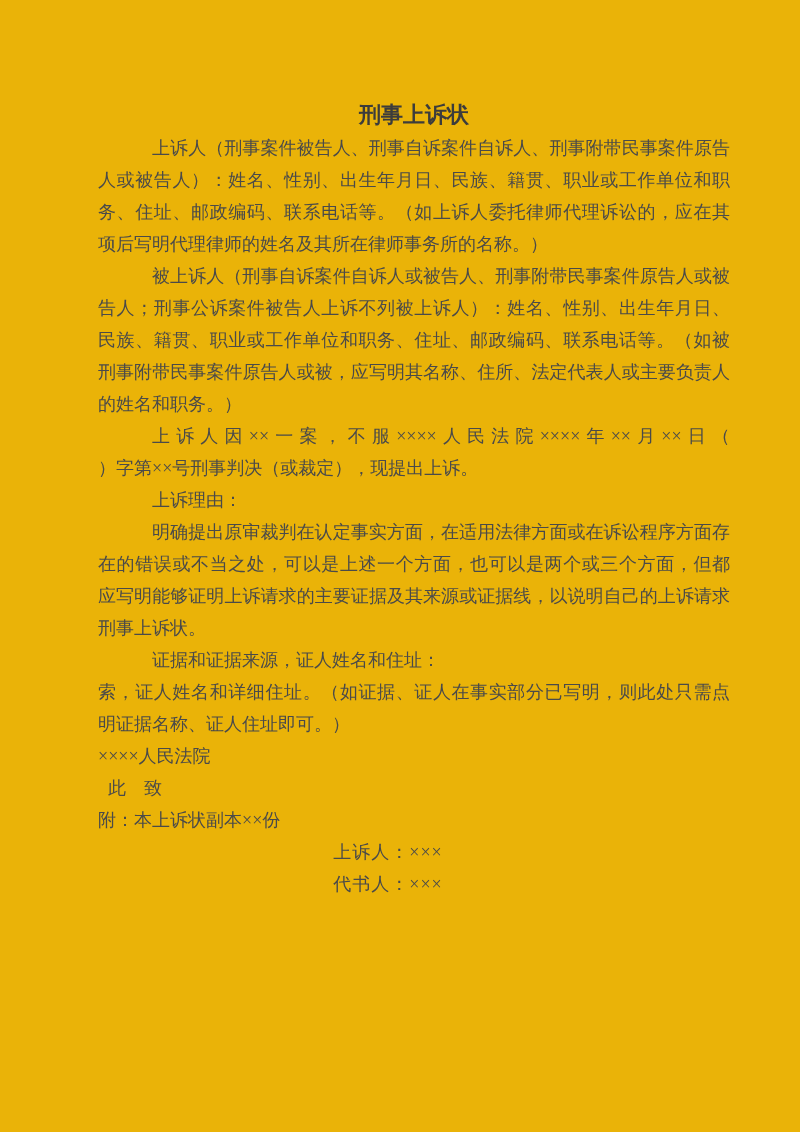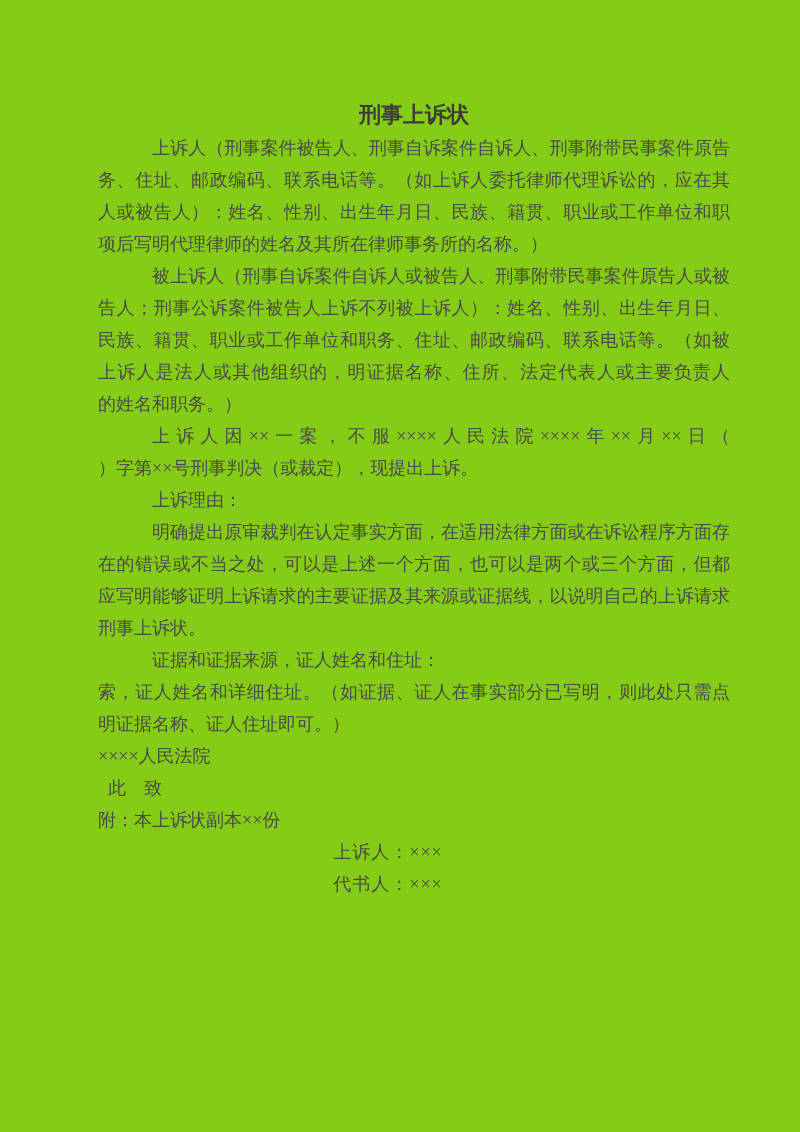--- a/index.html
+++ b/index.html
@@ -4,21 +4,21 @@
 <style>
   html, body {
     margin: 0;
     padding: 0;
     background: #ffffff;
   }
   .page {
     position: relative;
     width: 800px;
     height: 1132px;
-    background: #84cc16;
+    background: #eab308;
     font-family: "Liberation Serif", "DejaVu Serif", serif;
     color: #4a4a4a;
     overflow: hidden;
   }
   .inner {
     padding-top: 99px;
     padding-left: 98px;
     width: 632px;
   }
   .title {
@@ -67,30 +67,30 @@
 
 <div class="page">
   <div class="inner">
 
     <h1 class="title">刑事上诉状</h1>
 
     <div class="body-block">
 
       <div>
         <div class="ln ind j">上诉人（刑事案件被告人、刑事自诉案件自诉人、刑事附带民事案件原告</div>
+        <div class="ln j">人或被告人）：姓名、性别、出生年月日、民族、籍贯、职业或工作单位和职</div>
         <div class="ln j">务、住址、邮政编码、联系电话等。（如上诉人委托律师代理诉讼的，应在其</div>
-        <div class="ln j">人或被告人）：姓名、性别、出生年月日、民族、籍贯、职业或工作单位和职</div>
         <div class="ln">项后写明代理律师的姓名及其所在律师事务所的名称。）</div>
       </div>
 
       <div>
         <div class="ln ind j">被上诉人（刑事自诉案件自诉人或被告人、刑事附带民事案件原告人或被</div>
         <div class="ln j">告人；刑事公诉案件被告人上诉不列被上诉人）：姓名、性别、出生年月日、</div>
         <div class="ln j">民族、籍贯、职业或工作单位和职务、住址、邮政编码、联系电话等。（如被</div>
-        <div class="ln j">上诉人是法人或其他组织的，明证据名称、住所、法定代表人或主要负责人</div>
+        <div class="ln j">刑事附带民事案件原告人或被，应写明其名称、住所、法定代表人或主要负责人</div>
         <div class="ln">的姓名和职务。）</div>
       </div>
 
       <div>
         <div class="ln ind j">上诉人因××一案，不服××××人民法院××××年××月××日（</div>
         <div class="ln">）字第××号刑事判决（或裁定），现提出上诉。</div>
       </div>
 
 
       <div>

